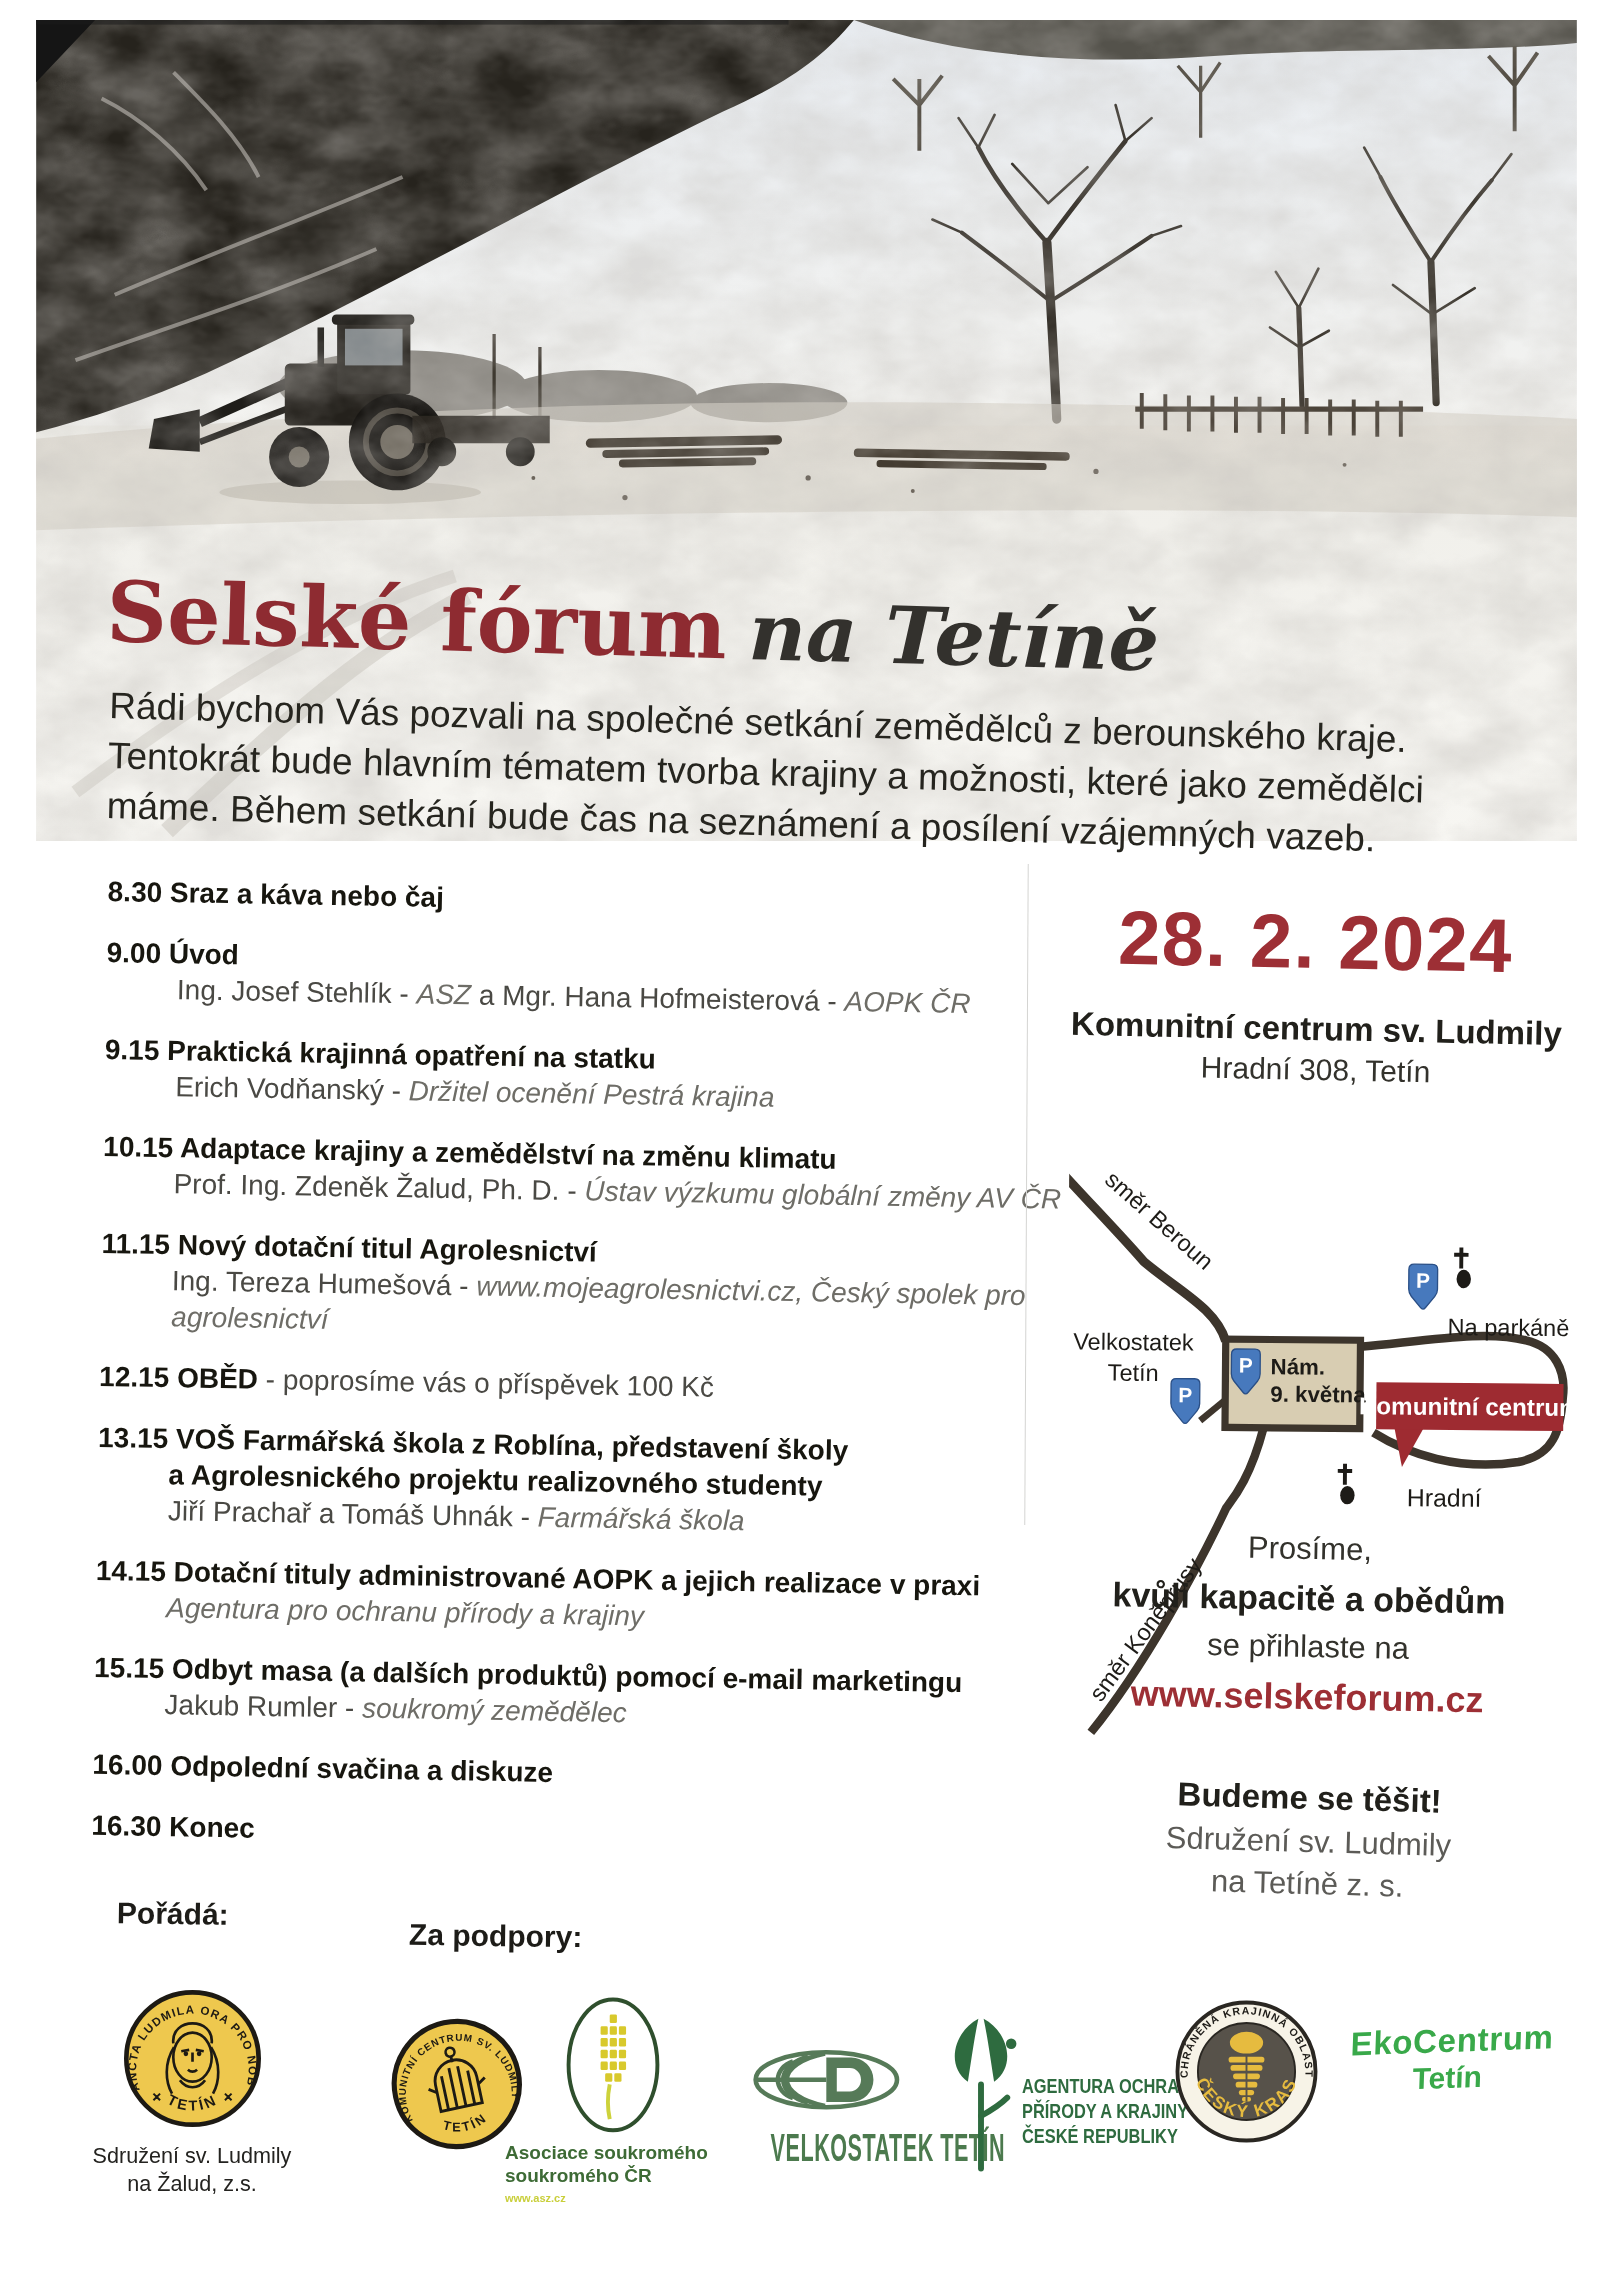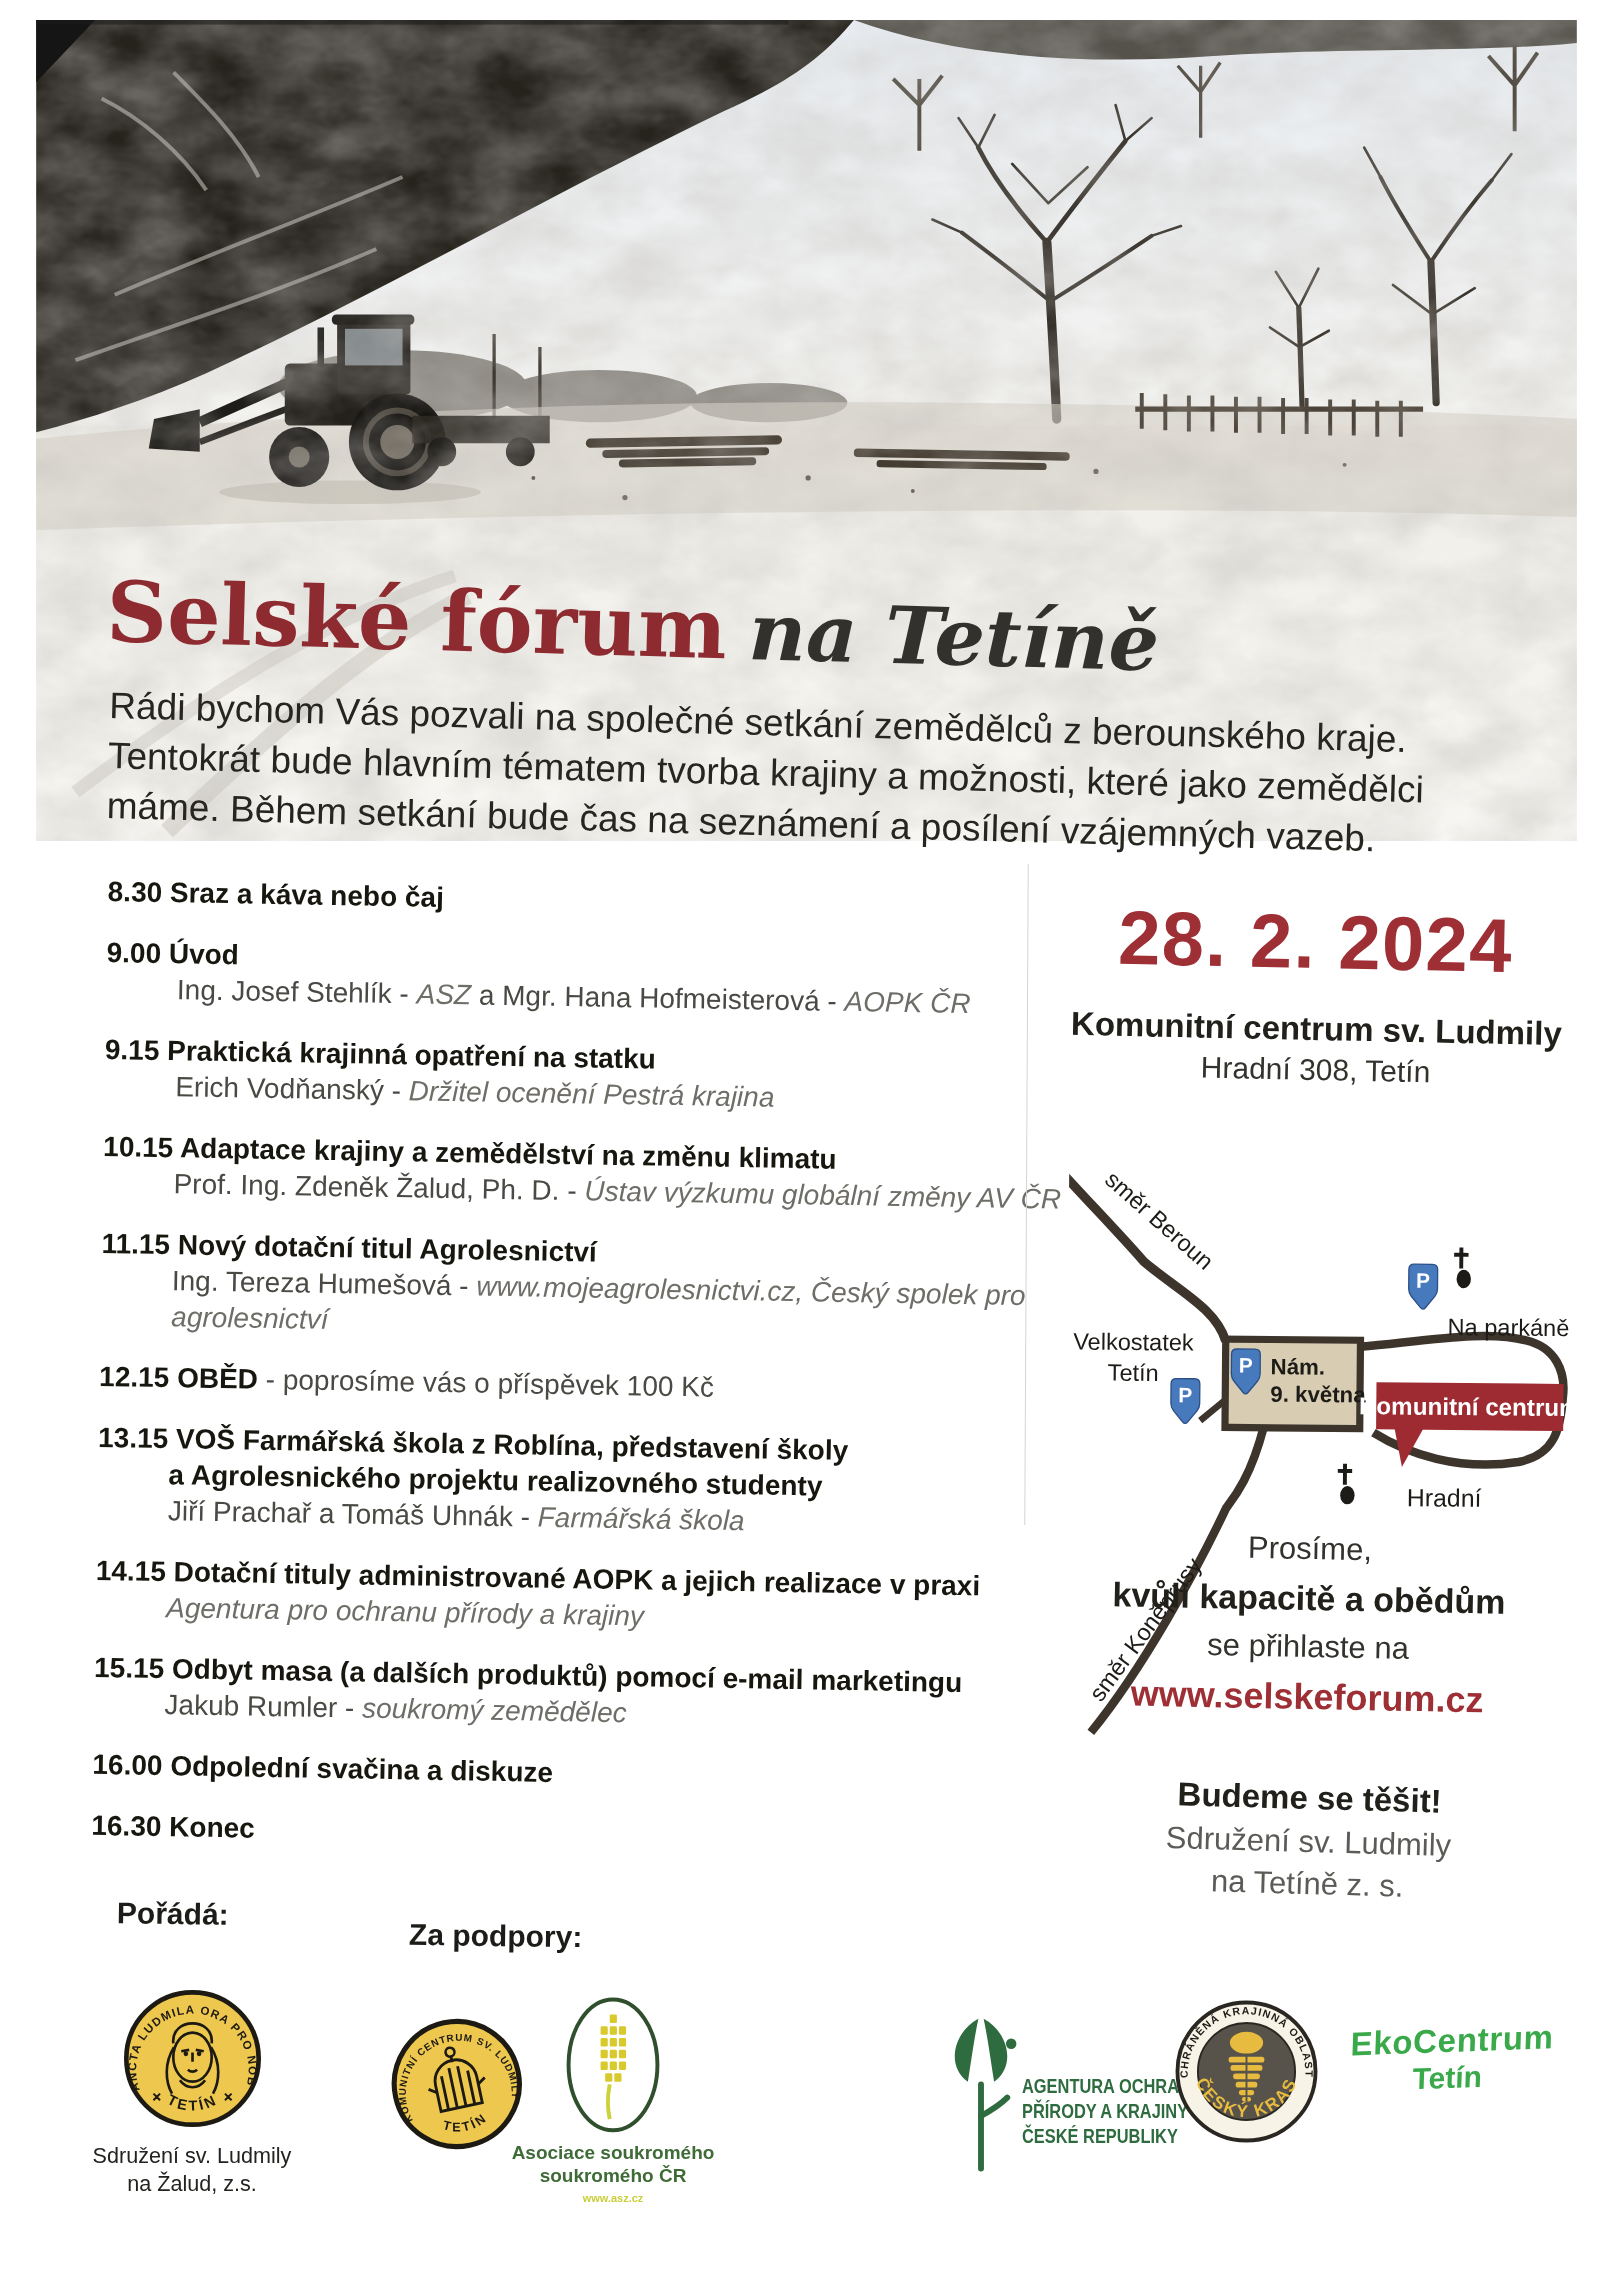--- a/index.html
+++ b/index.html
@@ -39,21 +39,21 @@
   .signup-url{font-size:36px;line-height:52px;font-weight:bold;color:#9d2f35;}
   .closing{left:1073px;top:1775px;width:471px;text-align:center;transform:rotate(1.6deg);}
   .closing-l1{font-size:33px;line-height:46px;font-weight:bold;color:#21201b;}
   .closing-l2{font-size:31px;line-height:42px;color:#5c5b57;}
   
   .porada{left:117px;top:1897px;font-size:30px;font-weight:bold;transform:rotate(.8deg);color:#1d1c18;}
   .zapodpory{left:409px;top:1919px;font-size:30px;font-weight:bold;transform:rotate(.8deg);color:#1d1c18;}
   .seal1{left:123px;top:1989px;}
   .cap1{left:58px;top:2142px;width:268px;text-align:center;font-size:21.6px;line-height:27.5px;color:#242320;}
   .seal2{left:390px;top:2017px;transform:rotate(-12deg);}
-  .asz{left:505px;top:1996px;width:216px;text-align:center;}
+  .asz{left:505px;top:1996px;width:216px;text-align:left;}
   .asz-cap{font-size:19px;line-height:23px;font-weight:bold;color:#3e6b36;margin-top:3.9px;}
   .asz-url{font-size:11px;color:#c9cf3a;font-weight:bold;margin-top:5.2px;}
   .velko{left:725px;top:2047px;width:183px;text-align:center;}
   .velko-cap{display:inline-block;font-size:30px;font-weight:bold;color:#4c7a4e;
              transform:scale(.72,1.3);transform-origin:center top;letter-spacing:0.7px;white-space:nowrap;margin-top:6.5px;}
   .aopk-icon{left:935px;top:2011px;}
   .aopk-text{left:1022px;top:2074px;}
   .aopk-text div{font-size:20px;line-height:25px;font-weight:bold;color:#2e6b3f;
                  transform:scaleX(.82);transform-origin:left center;white-space:nowrap;}
   .kras{left:1173px;top:1998px;}
@@ -390,20 +390,33 @@
       </g>
       <path d="M70,135 C66,155 66,170 70,188" stroke="#cdd23b" stroke-width="6" fill="none"></path>
     </svg>
     <div class="asz-cap">
       <div>Asociace soukromého</div>
       <div>soukromého ČR</div>
     </div>
     <div class="asz-url">www.asz.cz</div>
   </div>
 
+  <div class="abs velko">
+    <svg width="177" height="72" viewBox="0 0 270 110" style="display:block;margin:0 auto;">
+      <g stroke="#567a58" stroke-width="7" fill="none">
+        <ellipse cx="150" cy="50" rx="108" ry="42"></ellipse>
+        <path d="M148,10 A100,44 0 0 0 148,90"></path>
+        <path d="M122,15 A62,38 0 0 0 122,85"></path>
+        <path d="M99,22 A36,30 0 0 0 99,78"></path>
+        <path d="M42,50 H150"></path>
+      </g>
+      <path fill-rule="evenodd" fill="#567a58" d="M150,16 h38 a34,34 0 0 1 0,68 h-38 z M166,32 h20 a17,18 0 0 1 0,36 h-20 z"></path>
+    </svg>
+    <span class="velko-cap">VELKOSTATEK TETÍN</span>
+  </div>
 
   <div class="abs aopk-icon">
     <svg width="92" height="164" viewBox="0 0 140 250">
       <g fill="#2e6b3f">
         <path d="M66,12 C28,32 16,84 50,108 C56,70 60,40 66,12 Z"></path>
         <path d="M74,12 C112,32 124,84 90,108 C84,70 80,40 74,12 Z"></path>
         <circle cx="116" cy="50" r="8"></circle>
       </g>
       <g stroke="#2e6b3f" stroke-width="9" fill="none" stroke-linecap="round">
         <path d="M70,112 C70,150 70,195 70,240"></path>

